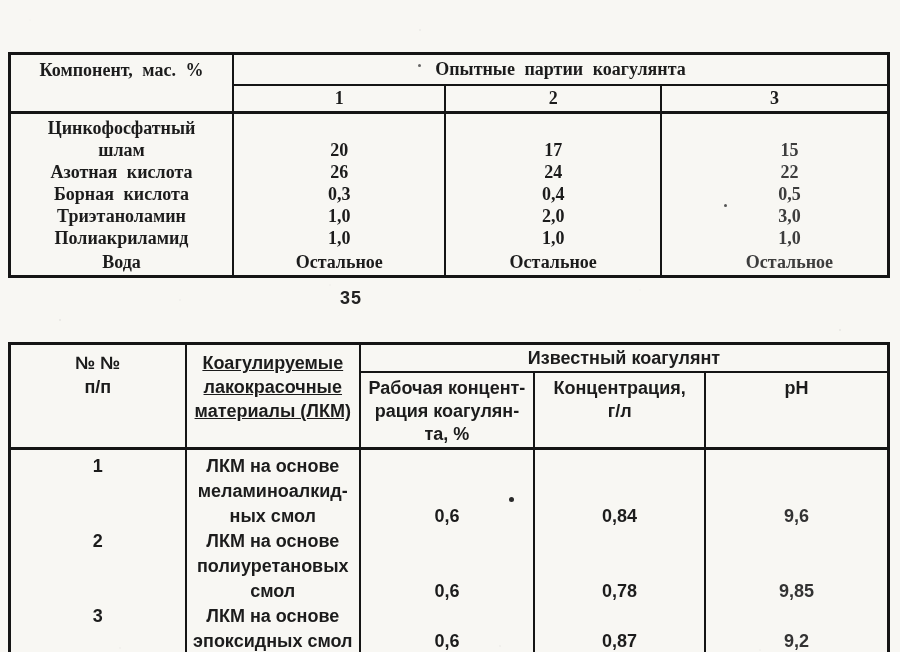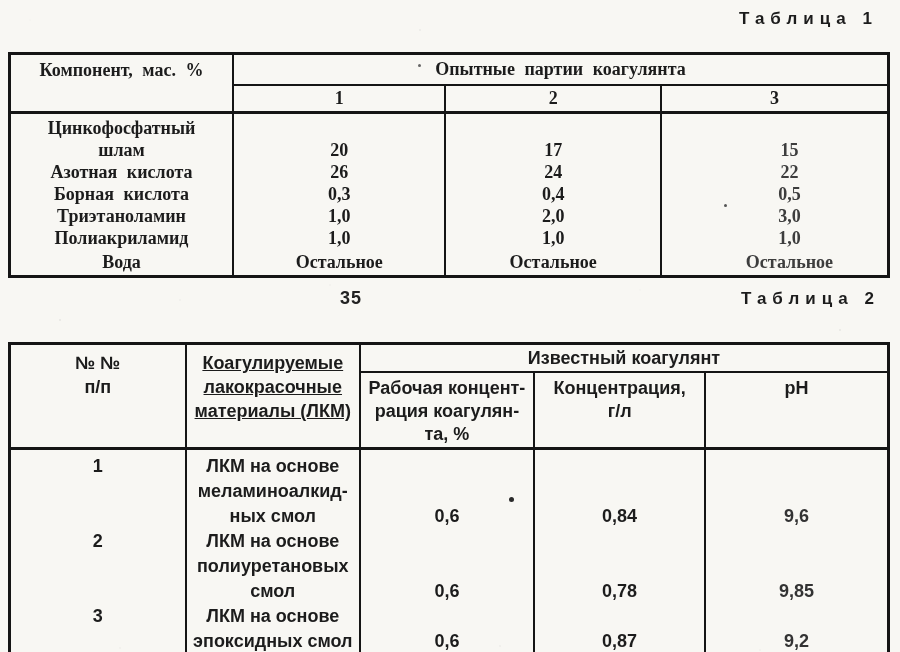--- a/index.html
+++ b/index.html
@@ -90,21 +90,20 @@
   .speck{position:absolute;background:#2a2a2a;border-radius:50%;}
   .speck.a{left:509px;top:497px;width:5px;height:5px;}
   .speck.b{left:724px;top:204px;width:3px;height:3px;background:#555;}
   .speck.c{left:418px;top:64px;width:3px;height:3px;background:#666;}
 </style>
 </head>
 <body>
 
 <div class="page">
 
-  <div class="caption t1">Таблица 1</div>
 
   <table id="t1">
     <colgroup>
       <col style="width:222px">
         <col style="width:211px">
         <col style="width:214px">
         <col style="width:226px">
     </colgroup>
     <thead>
       <tr>
@@ -157,21 +156,20 @@
       <tr>
         <td class="c0" style="height:26px">Вода</td>
         <td class="c1">Остальное</td>
         <td class="c2">Остальное</td>
         <td class="c3">Остальное</td>
       </tr>
     </tbody>
   </table>
 
   <div class="pageno">35</div>
-  <div class="caption t2">Таблица 2</div>
 
   <table id="t2">
     <colgroup>
       <col style="width:175px">
         <col style="width:173px">
         <col style="width:173px">
         <col style="width:170px">
         <col style="width:182px">
     </colgroup>
     <thead>

